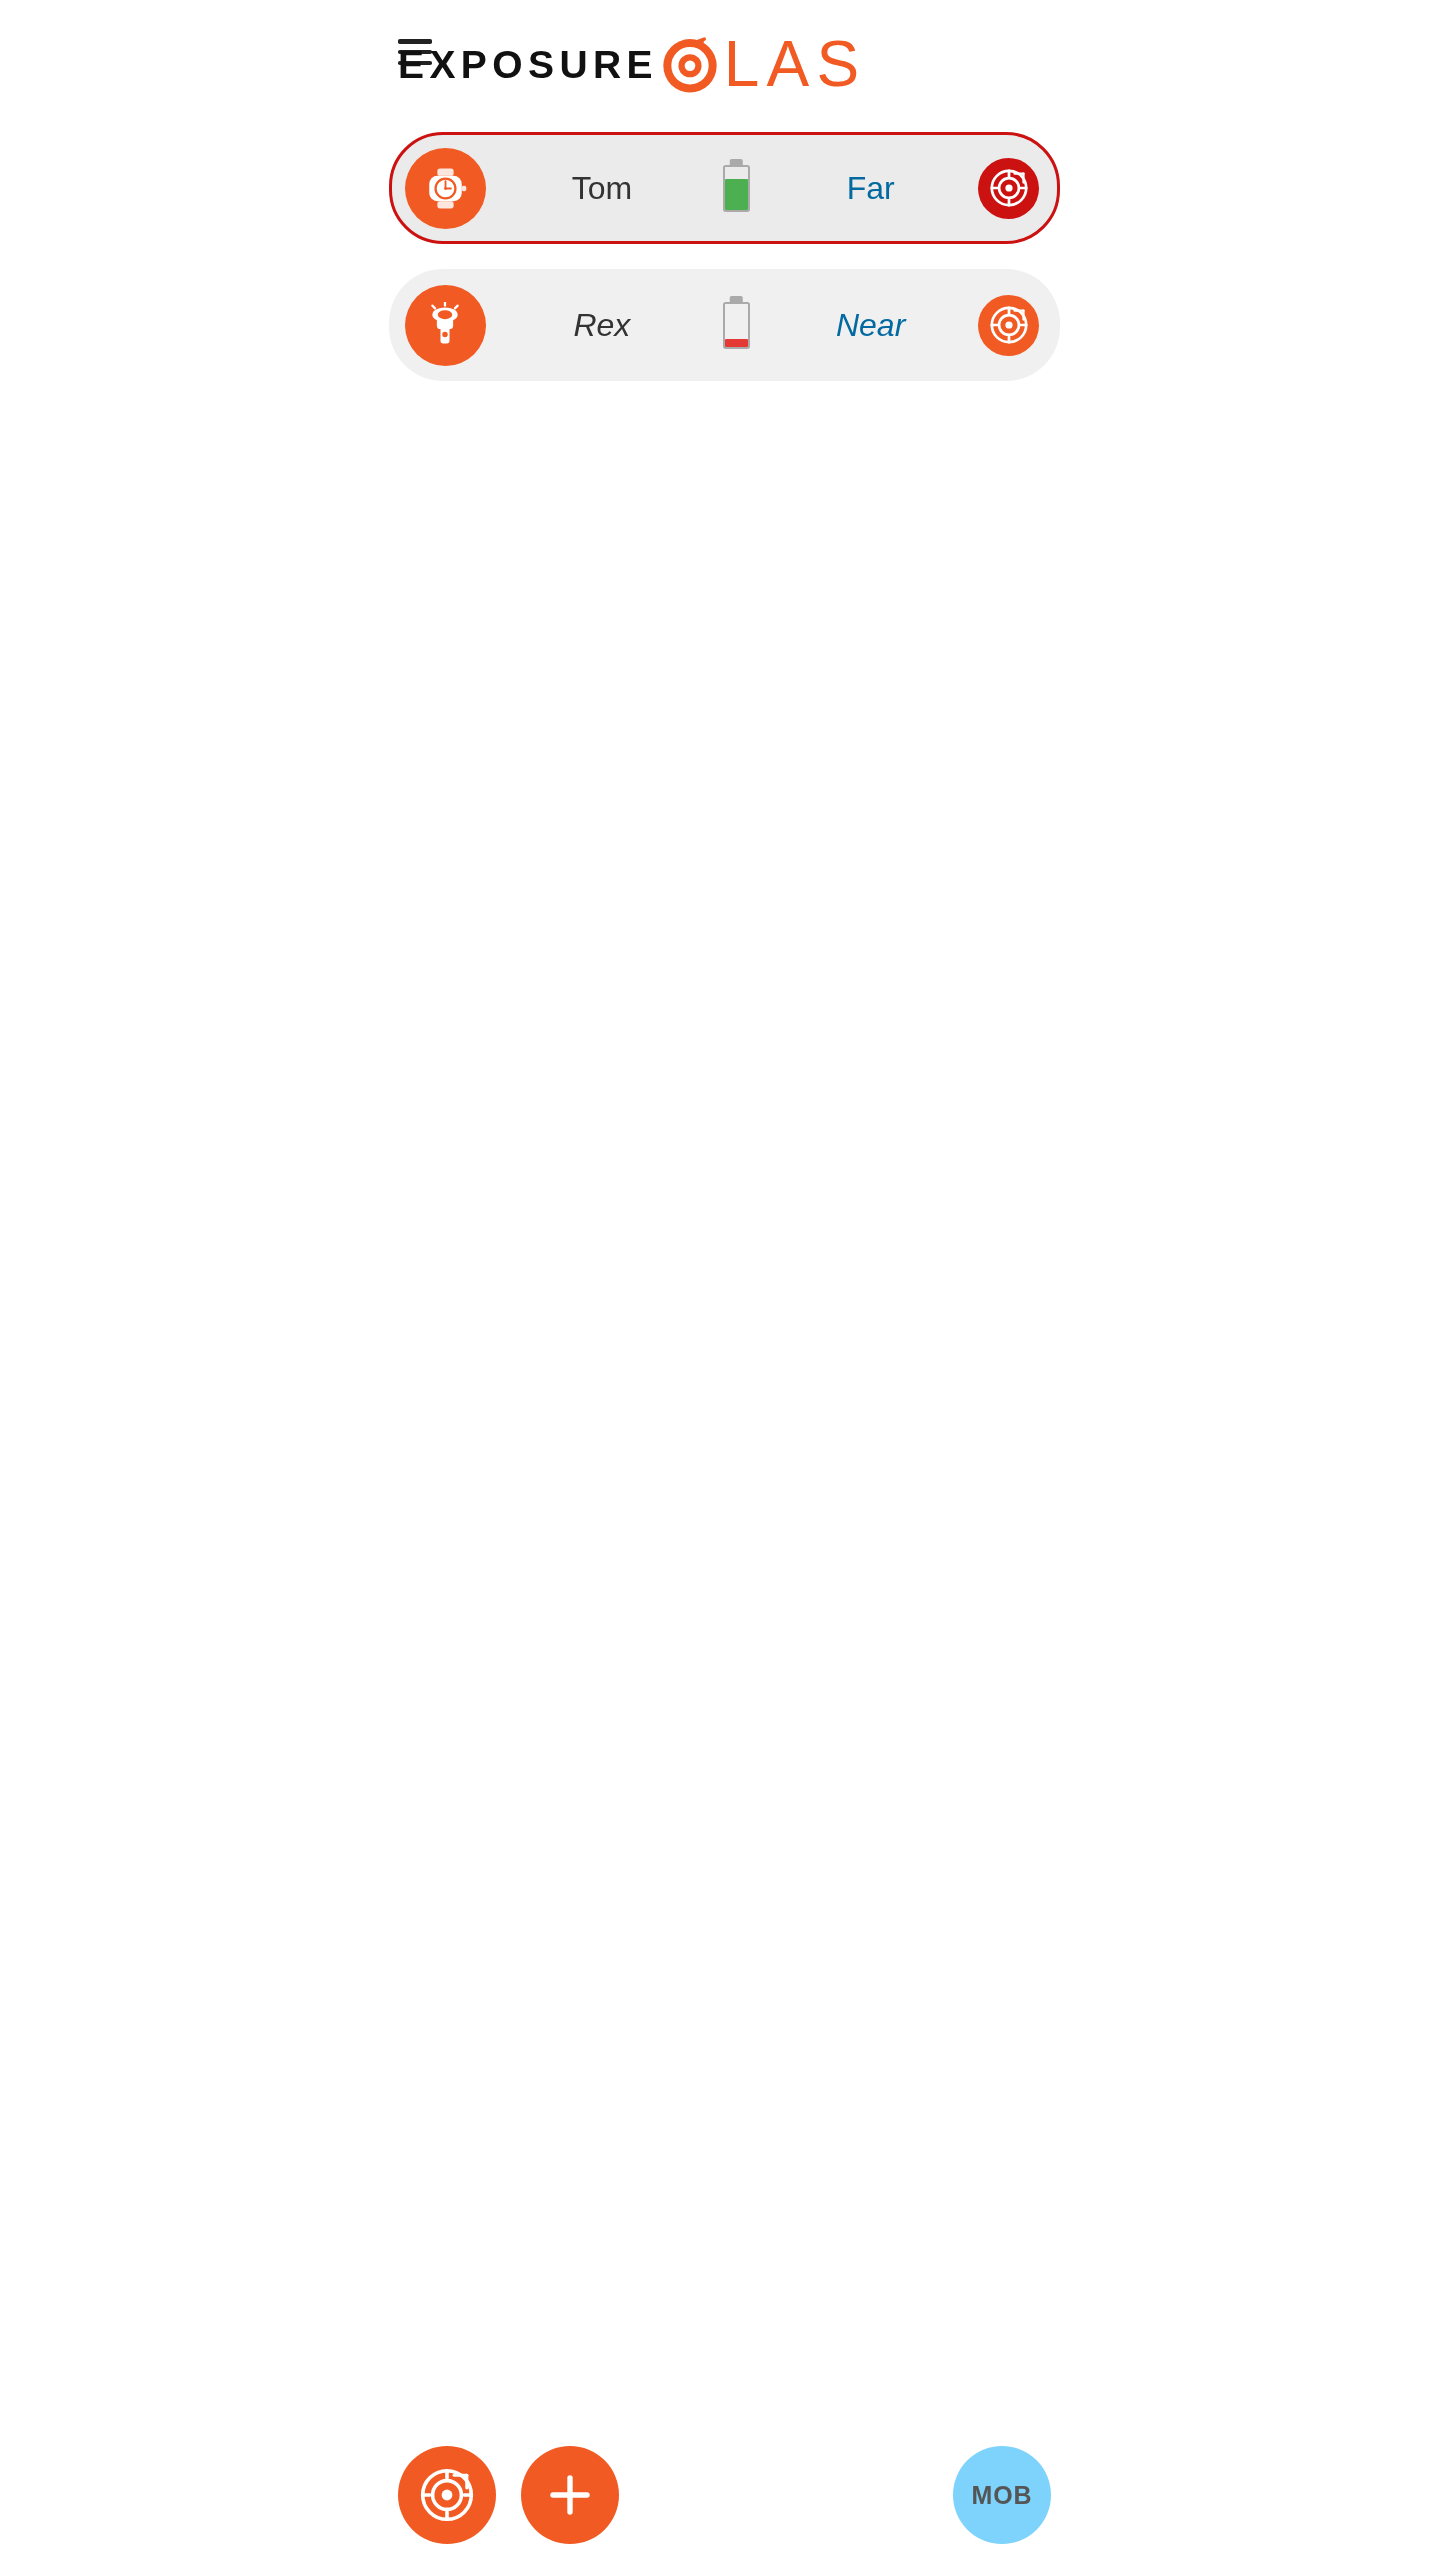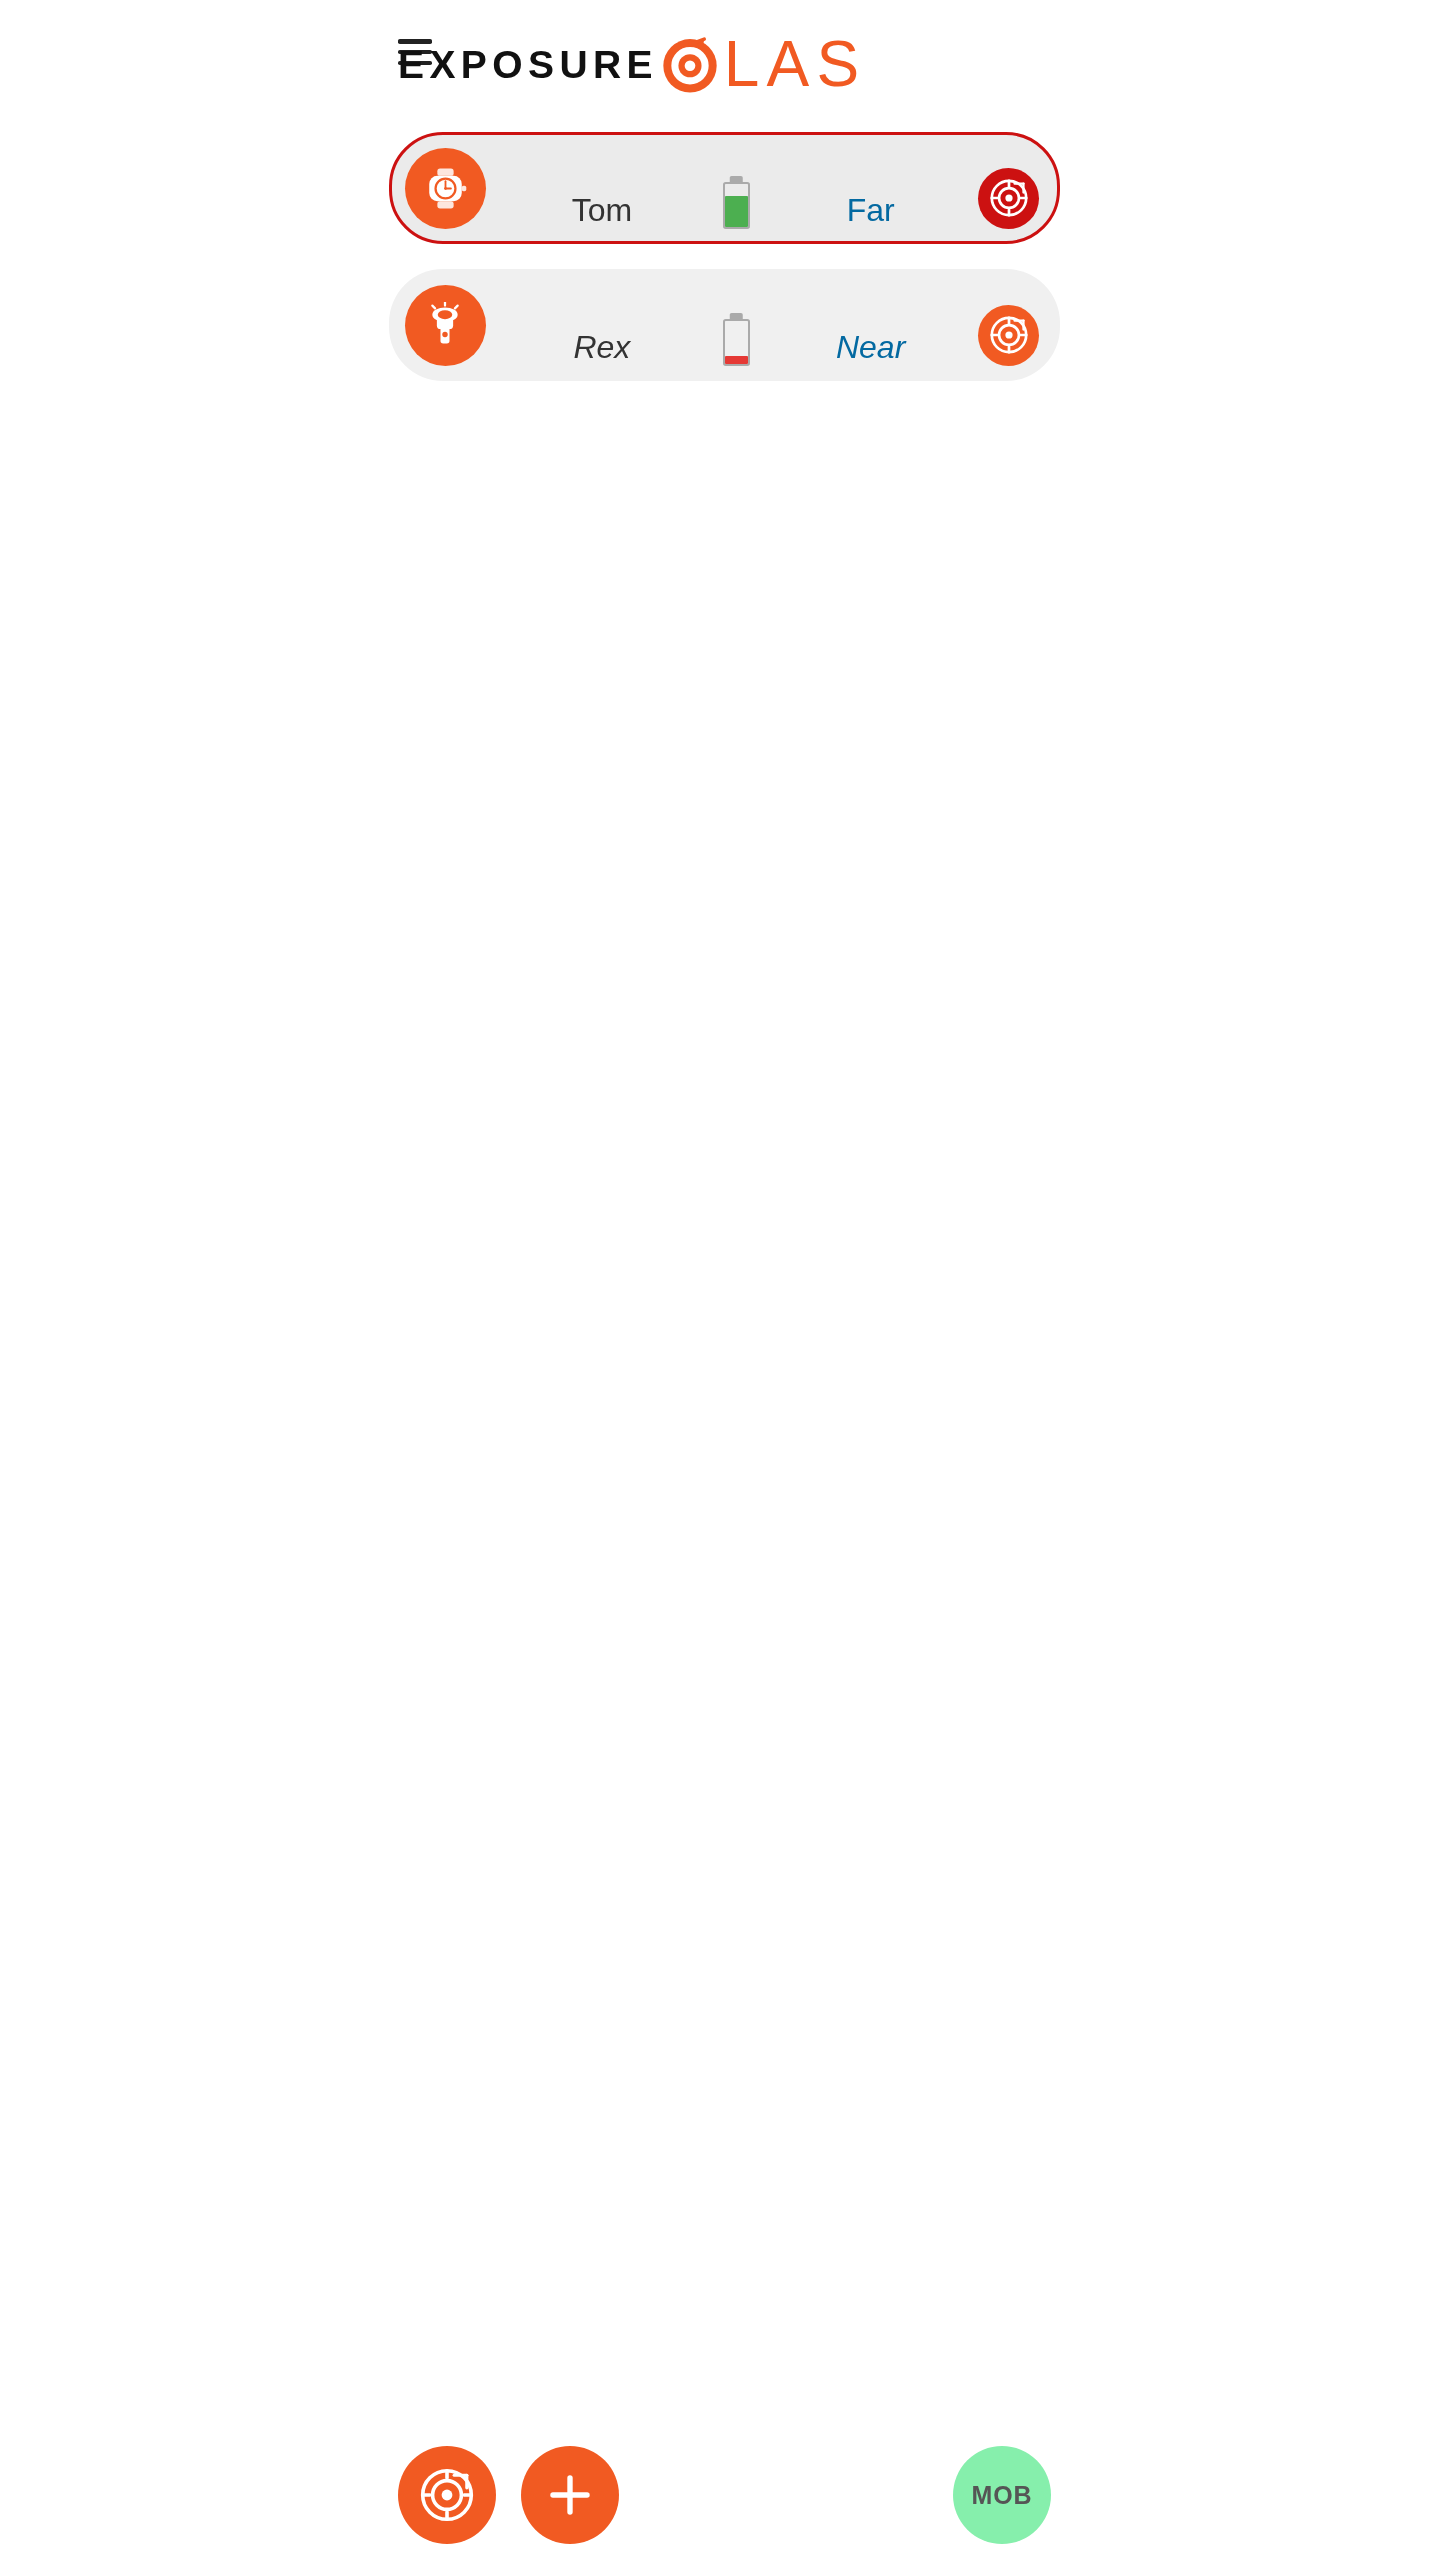--- a/index.html
+++ b/index.html
@@ -81,21 +81,21 @@
     
     .devices-list {
       padding: 18px 27px;
       display: flex;
       flex-direction: column;
       gap: 25px;
     }
 
     .device-card {
       display: flex;
-      align-items: flex-end;
+      align-items: center;
       background: #f0f0f0;
       border-radius: 54px;
       padding: 12.5px 18px 12.5px 12.5px;
       position: relative;
       gap: 0;
     }
 
     .device-card.selected {
       border: 3.6px solid #cc1111;
       background: #ebebeb;
@@ -224,21 +224,21 @@
       justify-content: center;
       cursor: pointer;
       border: none;
     }
 
     .mob-btn {
       margin-left: auto;
       width: 98px;
       height: 98px;
       border-radius: 50%;
-      background: #86efac;
+      background: #7dd3fc;
       display: flex;
       align-items: center;
       justify-content: center;
       cursor: pointer;
       border: none;
     }
 
     .mob-text {
       font-size: 25px;
       font-weight: 700;

